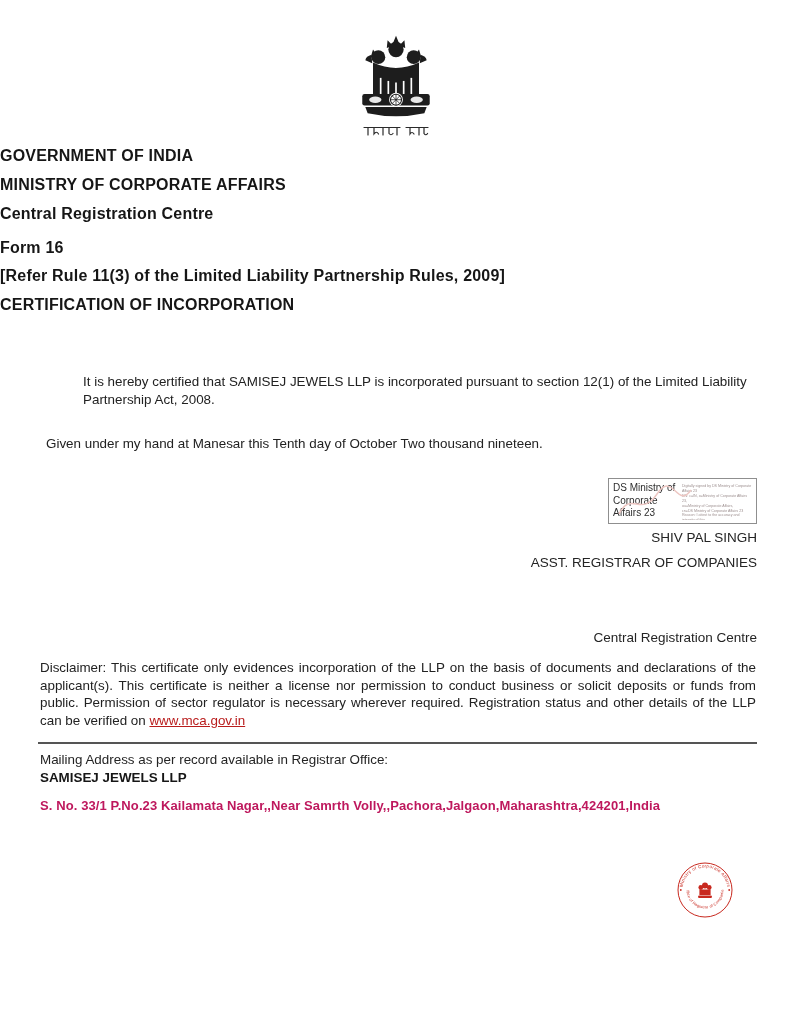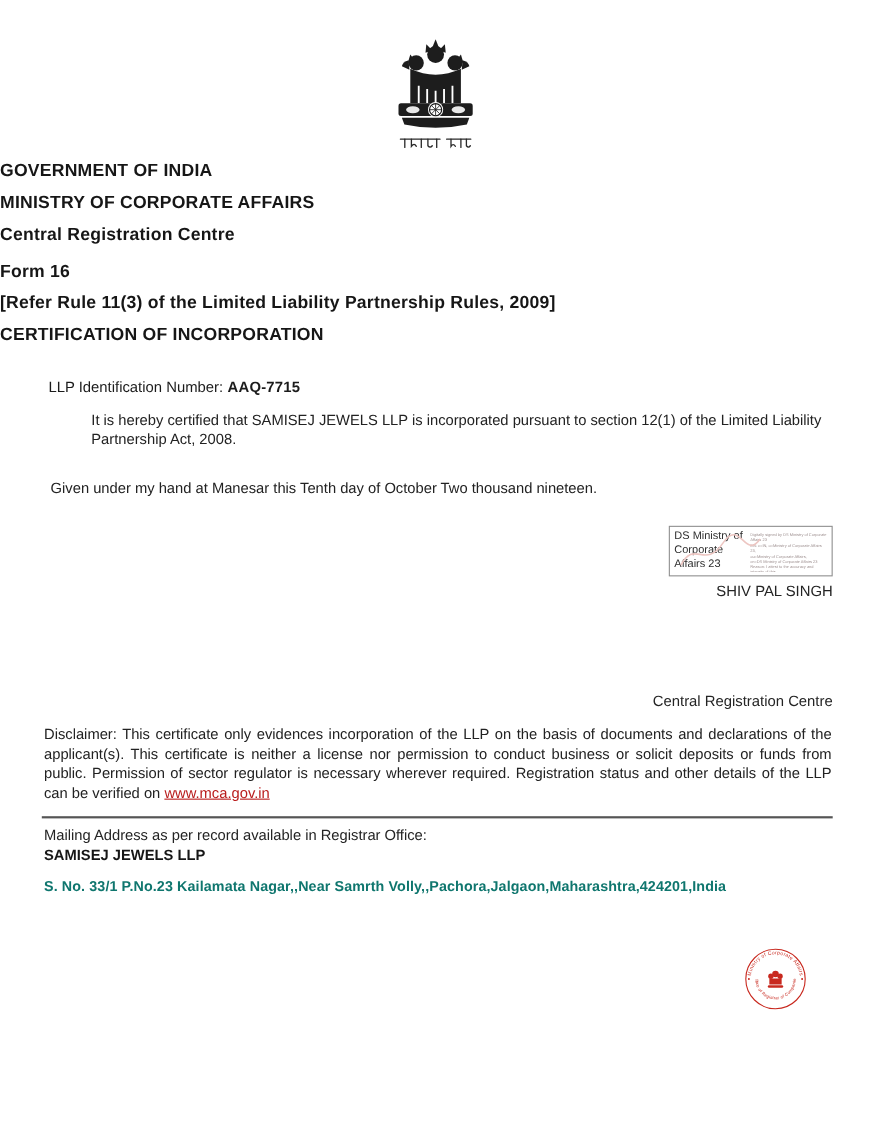--- a/index.html
+++ b/index.html
@@ -28,21 +28,21 @@
   }
   .ds-label{font-size:10px;line-height:12.5px;color:#2e2e2e;width:66px;flex:none;}
   .ds-details{font-size:3.6px;line-height:4.9px;color:#9d8f8f;overflow:hidden;padding-top:2px;}
   .ds-scribble{position:absolute;left:2px;top:3px;pointer-events:none;}
   .sig-line{left:0;width:757px;text-align:right;font-size:13.5px;color:#242424;}
   .disclaimer{left:40px;top:659px;width:716px;text-align:justify;}
   .disclaimer a{color:#b91c1c;text-decoration:underline;}
   .rule-line{left:38px;top:742px;width:719px;height:2px;background:#555;}
   .mail-head{left:40px;top:752px;font-size:13.4px;color:#242424;}
   .mail-co{left:40px;top:770px;font-size:13.4px;font-weight:bold;color:#161616;}
-  .mail-addr{left:40px;top:798px;font-size:13px;font-weight:bold;color:#0f766e;letter-spacing:.1px;}
+  .mail-addr{left:40px;top:798px;font-size:13px;font-weight:bold;color:#be185d;letter-spacing:.1px;}
   .seal-wrap{left:675px;top:860px;width:60px;height:60px;}
 </style>
 </head>
 <body>
 
 <div class="page">
 
   <div class="abs emblem-wrap">
     <svg width="92" height="100" viewBox="0 0 120 130">
       <g fill="#1d1d1d">
@@ -98,43 +98,41 @@
   </div>
 
   <div class="abs center-text h-bold" style="top:147px">GOVERNMENT OF INDIA</div>
   <div class="abs center-text h-bold" style="top:176px">MINISTRY OF CORPORATE AFFAIRS</div>
   <div class="abs center-text h-bold" style="top:205px">Central Registration Centre</div>
 
   <div class="abs center-text h-bold" style="top:239px">Form 16</div>
   <div class="abs center-text h-bold" style="top:267px">[Refer Rule 11(3) of the Limited Liability Partnership Rules, 2009]</div>
   <div class="abs center-text h-bold" style="top:296px">CERTIFICATION OF INCORPORATION</div>
 
-  <div class="abs llpin-row">
-    <span>LLP Identification Number:</span><span class="val">AAQ-7715</span>
-  </div>
 
   <div class="abs para certify">It is hereby certified that SAMISEJ JEWELS LLP is incorporated pursuant to section 12(1) of the Limited Liability Partnership Act, 2008.</div>
   <div class="abs para given">Given under my hand at Manesar this Tenth day of October Two thousand nineteen.</div>
 
   <div class="abs ds-box">
     <div class="ds-label">DS Ministry of Corporate Affairs 23</div>
     <div class="ds-details">
       <div>Digitally signed by DS Ministry of Corporate Affairs 23</div>
       <div>DN: c=IN, o=Ministry of Corporate Affairs 23,</div>
       <div>ou=Ministry of Corporate Affairs,</div>
       <div>cn=DS Ministry of Corporate Affairs 23</div>
       <div>Reason: I attest to the accuracy and integrity of this</div>
 
     </div>
     <svg class="ds-scribble" width="90" height="40" viewBox="0 0 90 40">
       <path d="M8,32 C20,8 30,36 46,12 S66,28 80,8" stroke="#edc6c2" stroke-width="1.4" fill="none"></path>
     </svg>
   </div>
 
   <div class="abs sig-line" style="top:530px">SHIV PAL SINGH</div>
+  <div class="abs sig-line" style="top:555px">ASST. REGISTRAR OF COMPANIES</div>
   <div class="abs sig-line" style="top:630px">Central Registration Centre</div>
 
   <div class="abs para disclaimer">
     <span>Disclaimer: This certificate only evidences incorporation of the LLP on the basis of documents and declarations of the applicant(s). This certificate is neither a license nor permission to conduct business or solicit deposits or funds from public. Permission of sector regulator is necessary wherever required. Registration status and other details of the LLP can be verified on </span><a href="#">www.mca.gov.in</a>
   </div>
 
   <div class="abs rule-line"></div>
 
   <div class="abs mail-head">Mailing Address as per record available in Registrar Office:</div>
   <div class="abs mail-co">SAMISEJ JEWELS LLP</div>

